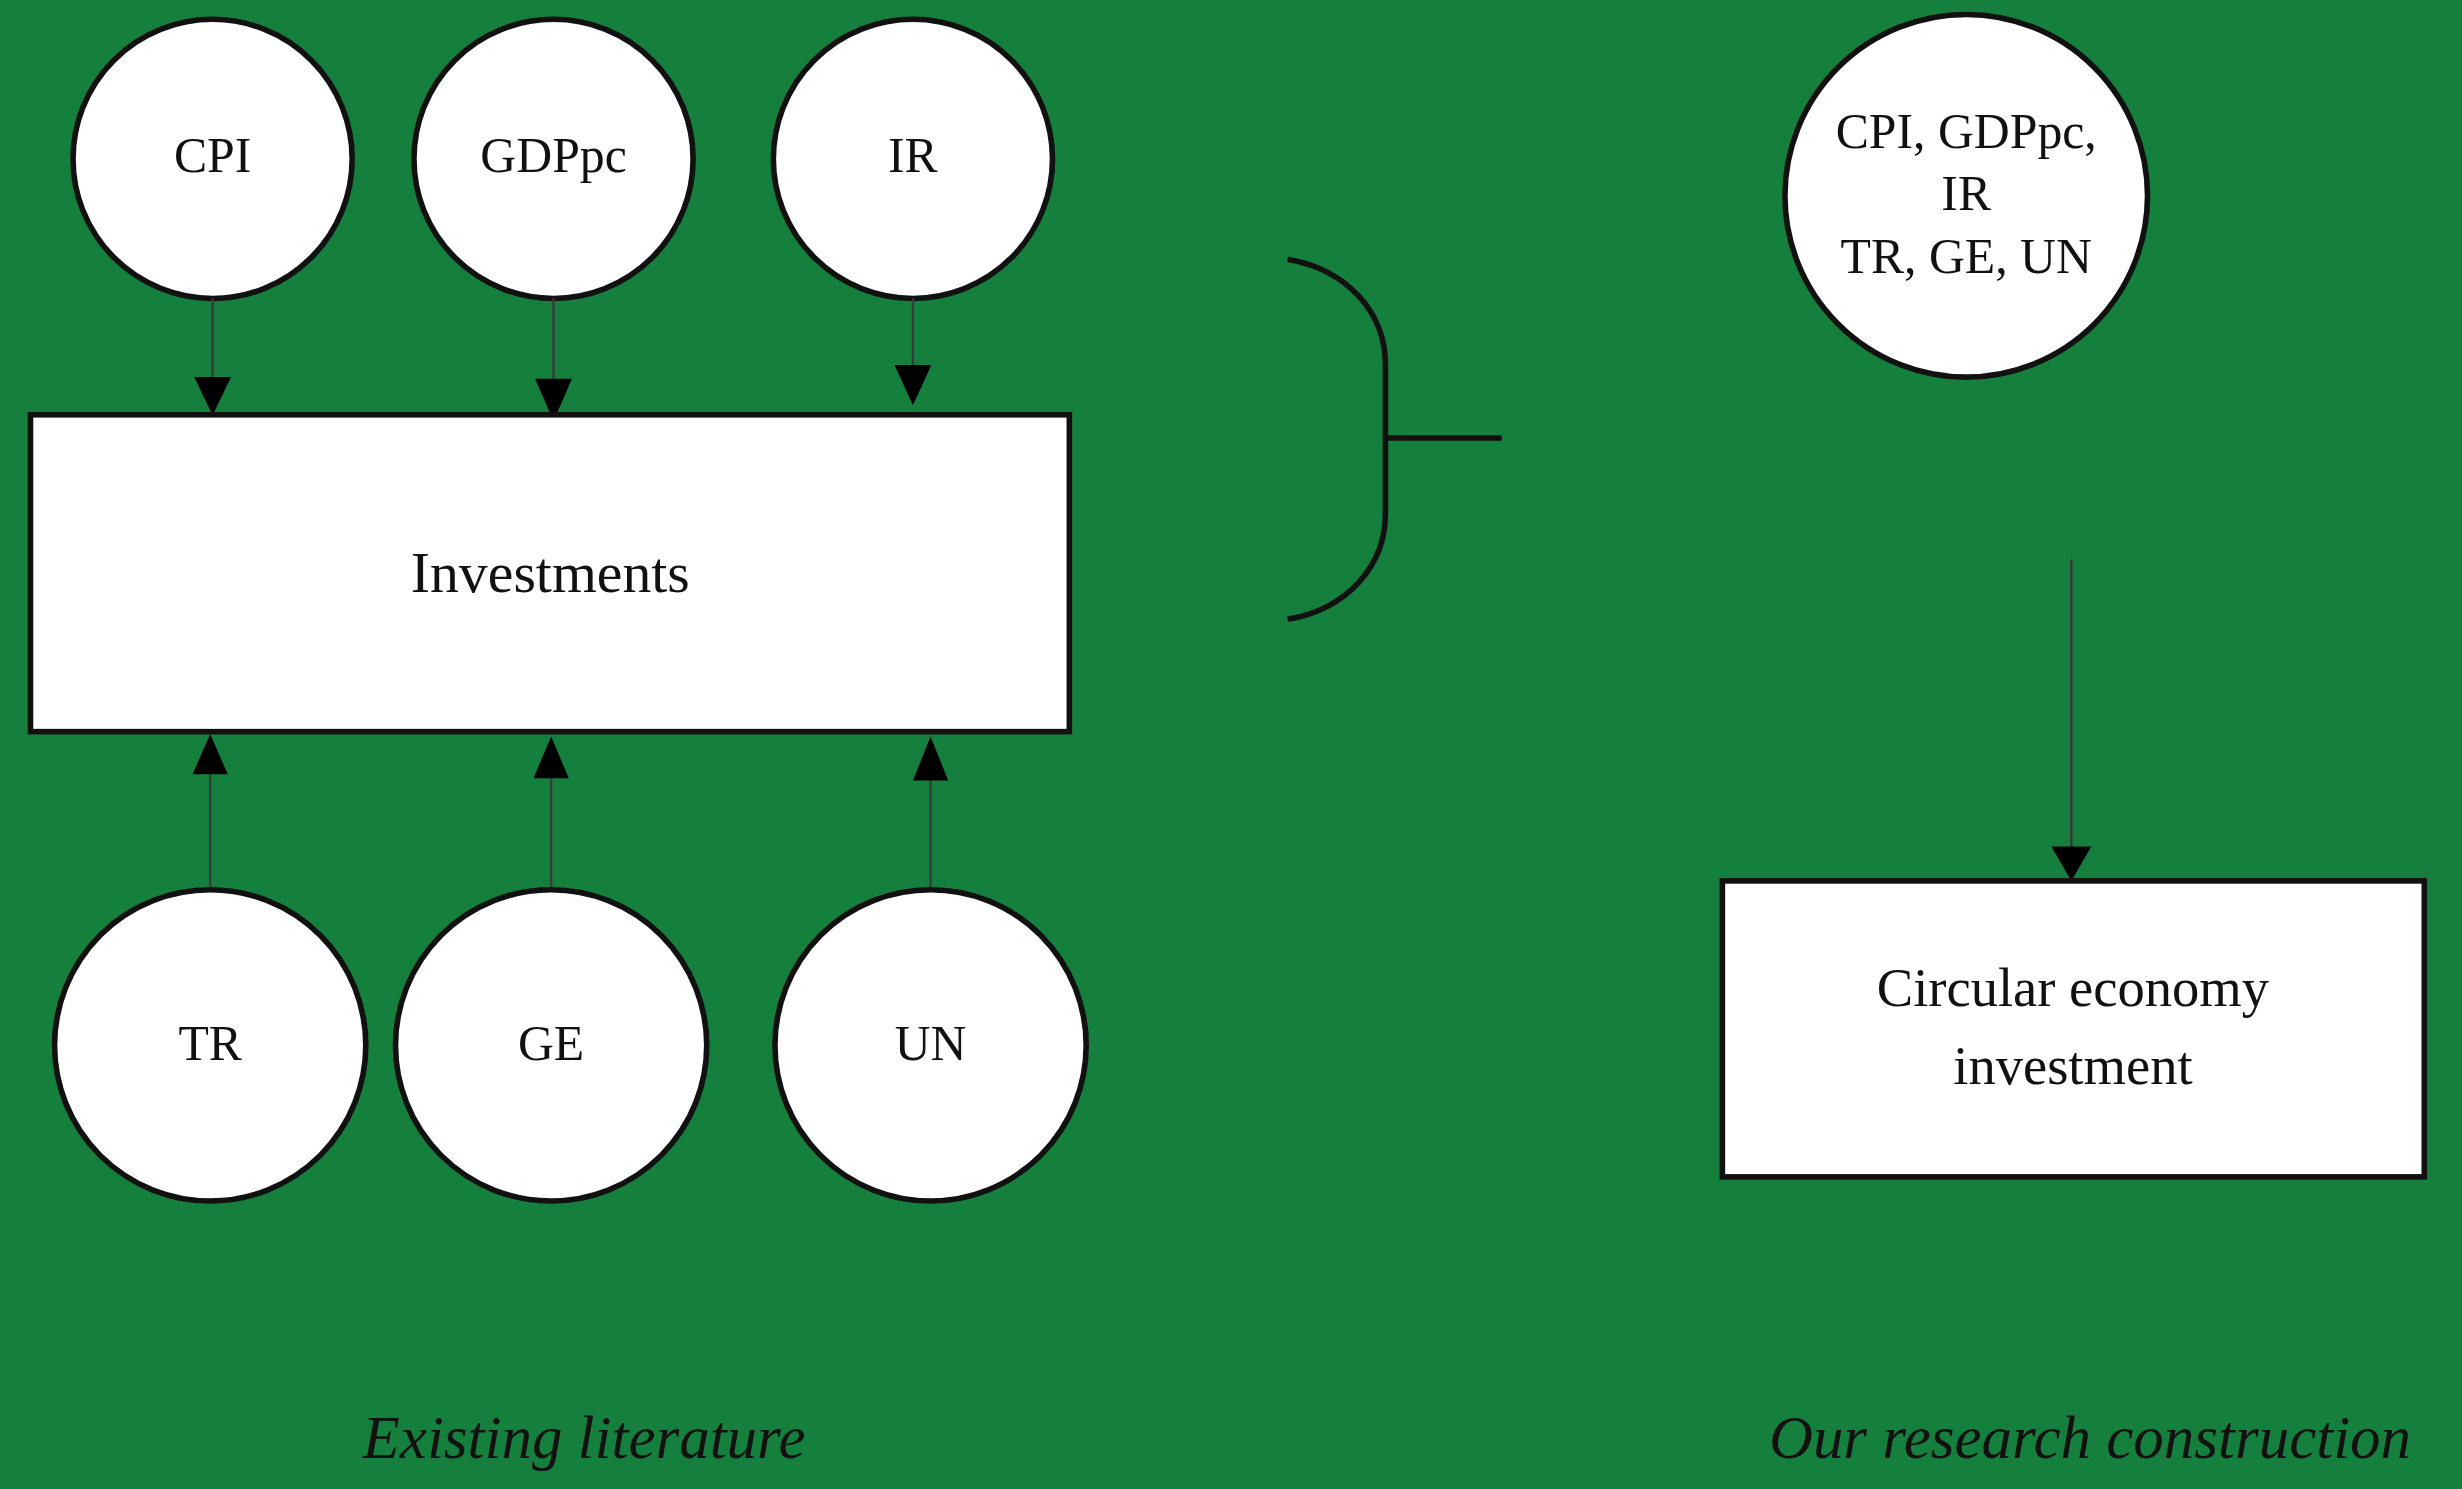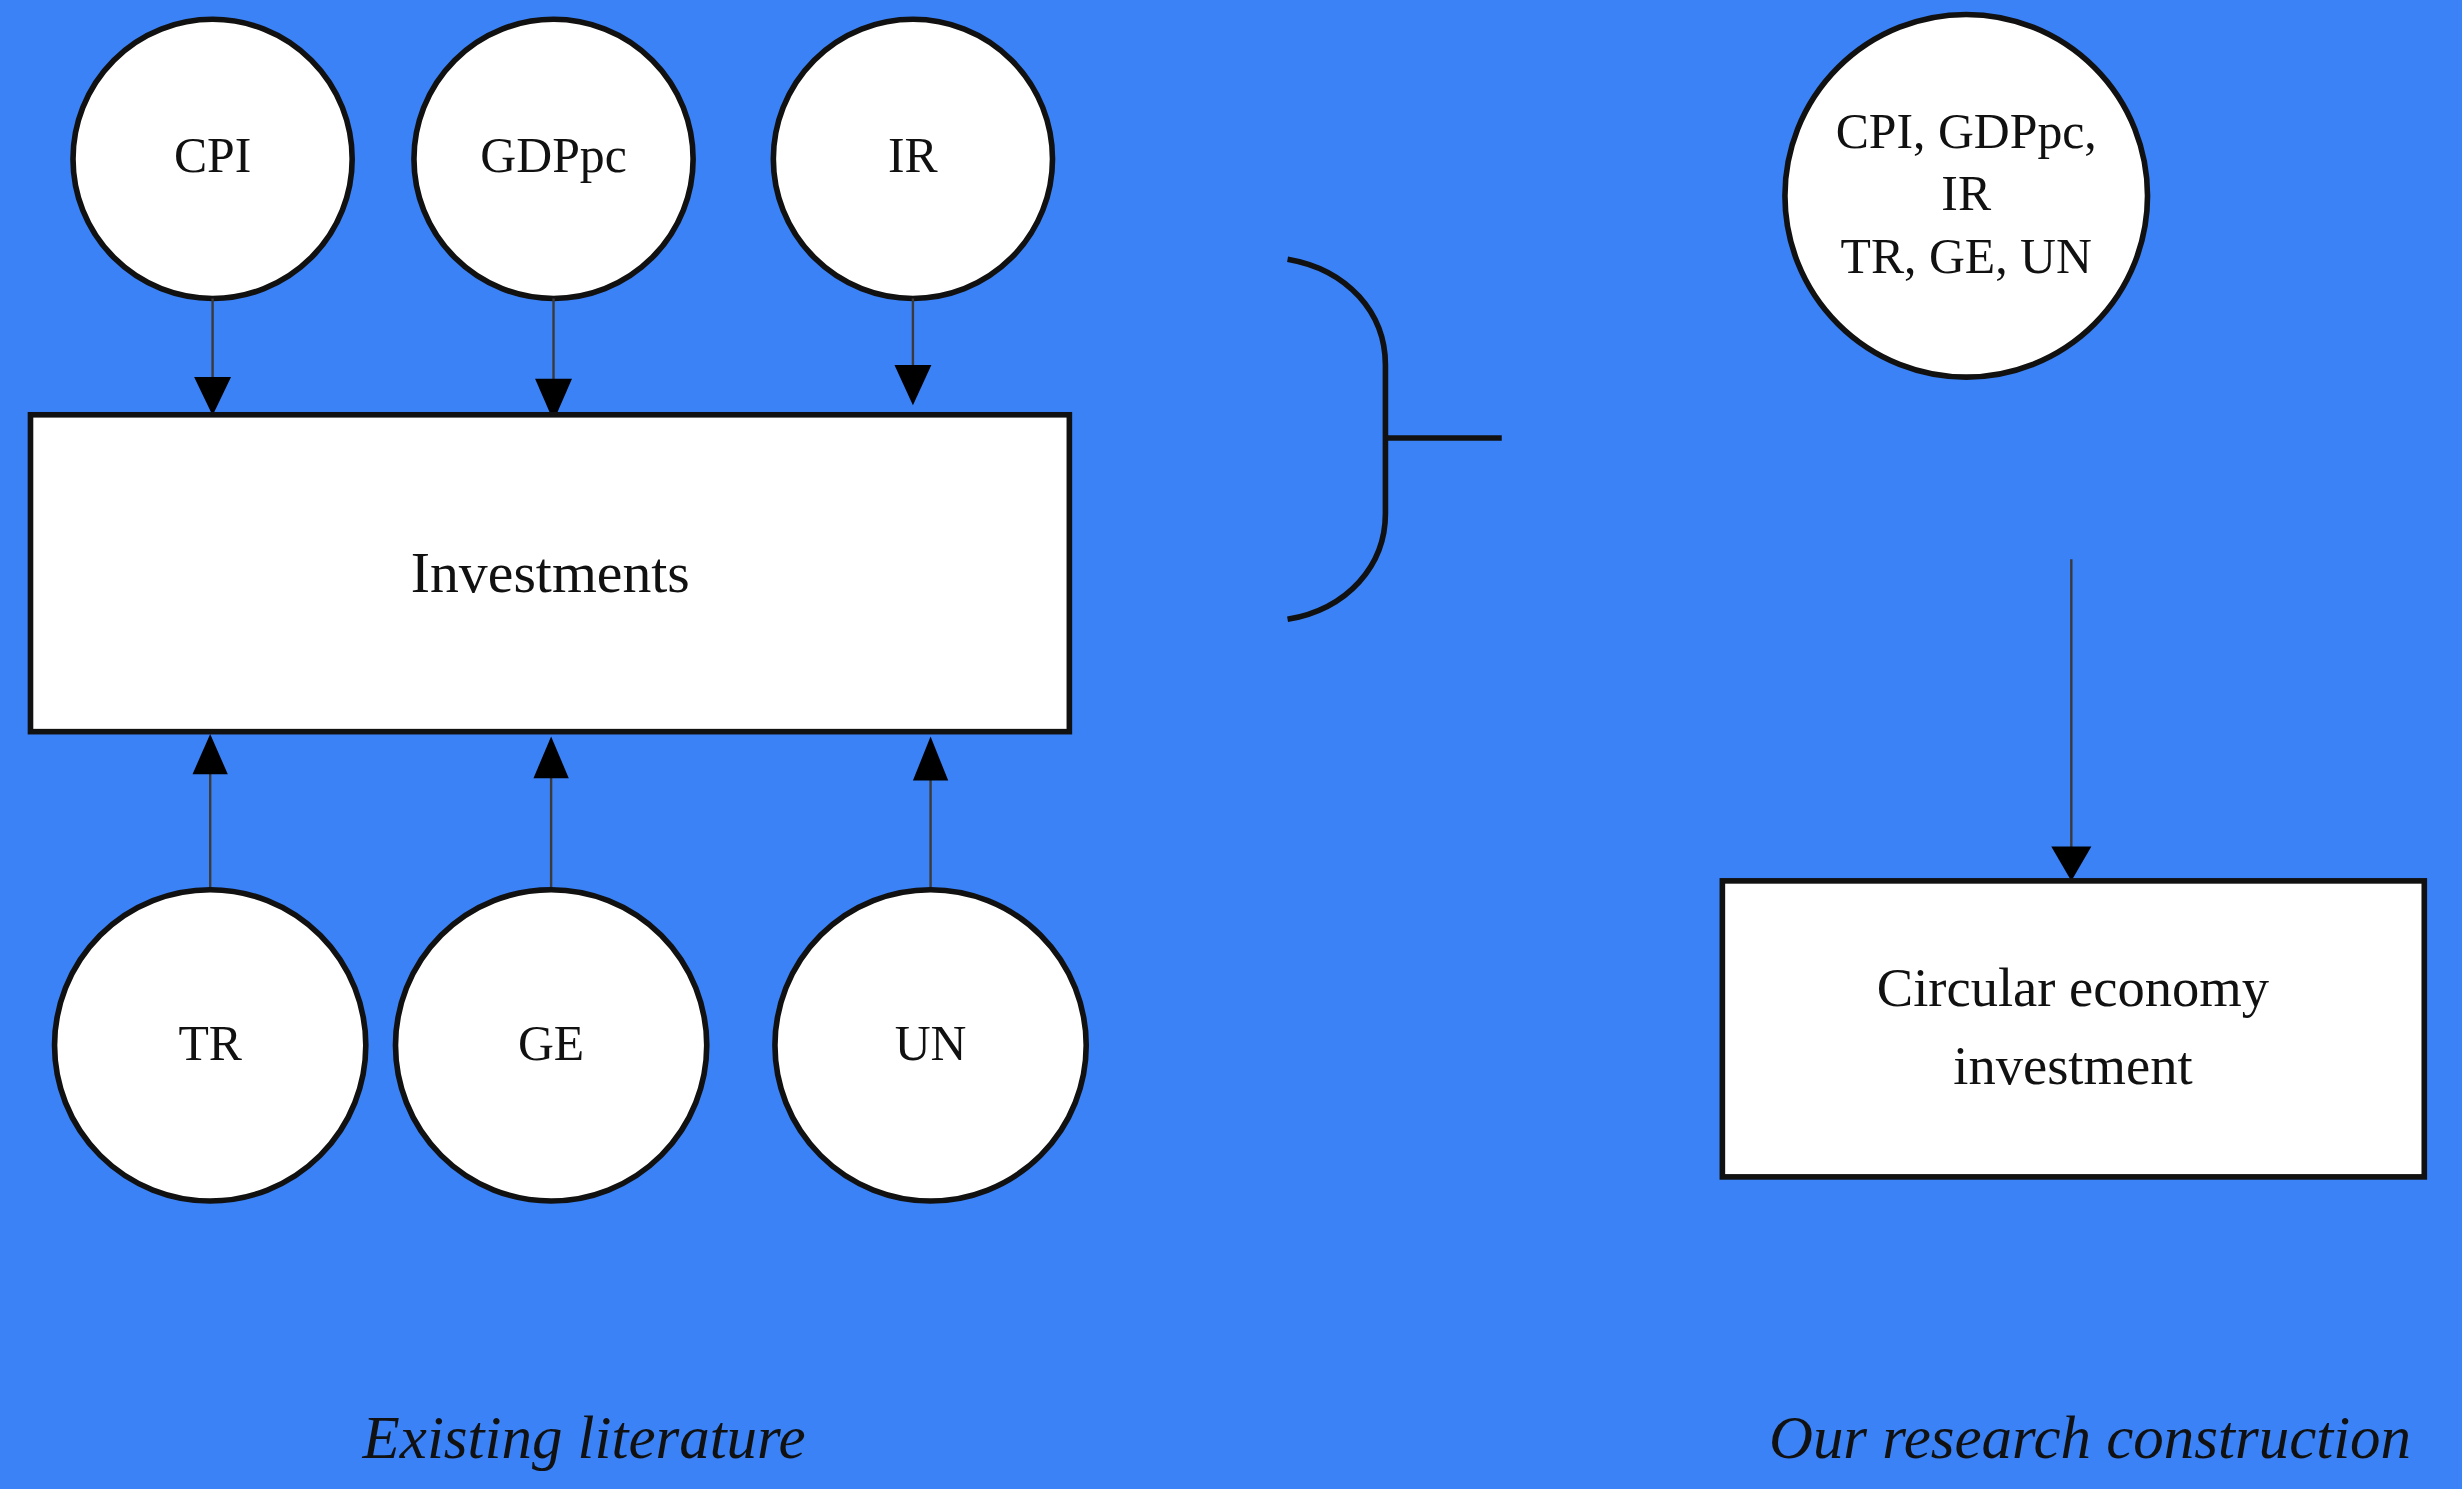--- a/index.html
+++ b/index.html
@@ -9,21 +9,21 @@
     background: #ffffff;
   }
   body {
     font-family: "Liberation Serif", "DejaVu Serif", serif;
     color: #000000;
   }
   #stage {
     position: relative;
     width: 2462px;
     height: 1489px;
-    background: #3b82f6;
+    background: #15803d;
     overflow: hidden;
     text-align: right;
   }
   #diagram-svg {
     position: absolute;
     left: 0;
     top: 0;
     width: 2462px;
     height: 1489px;
   }

